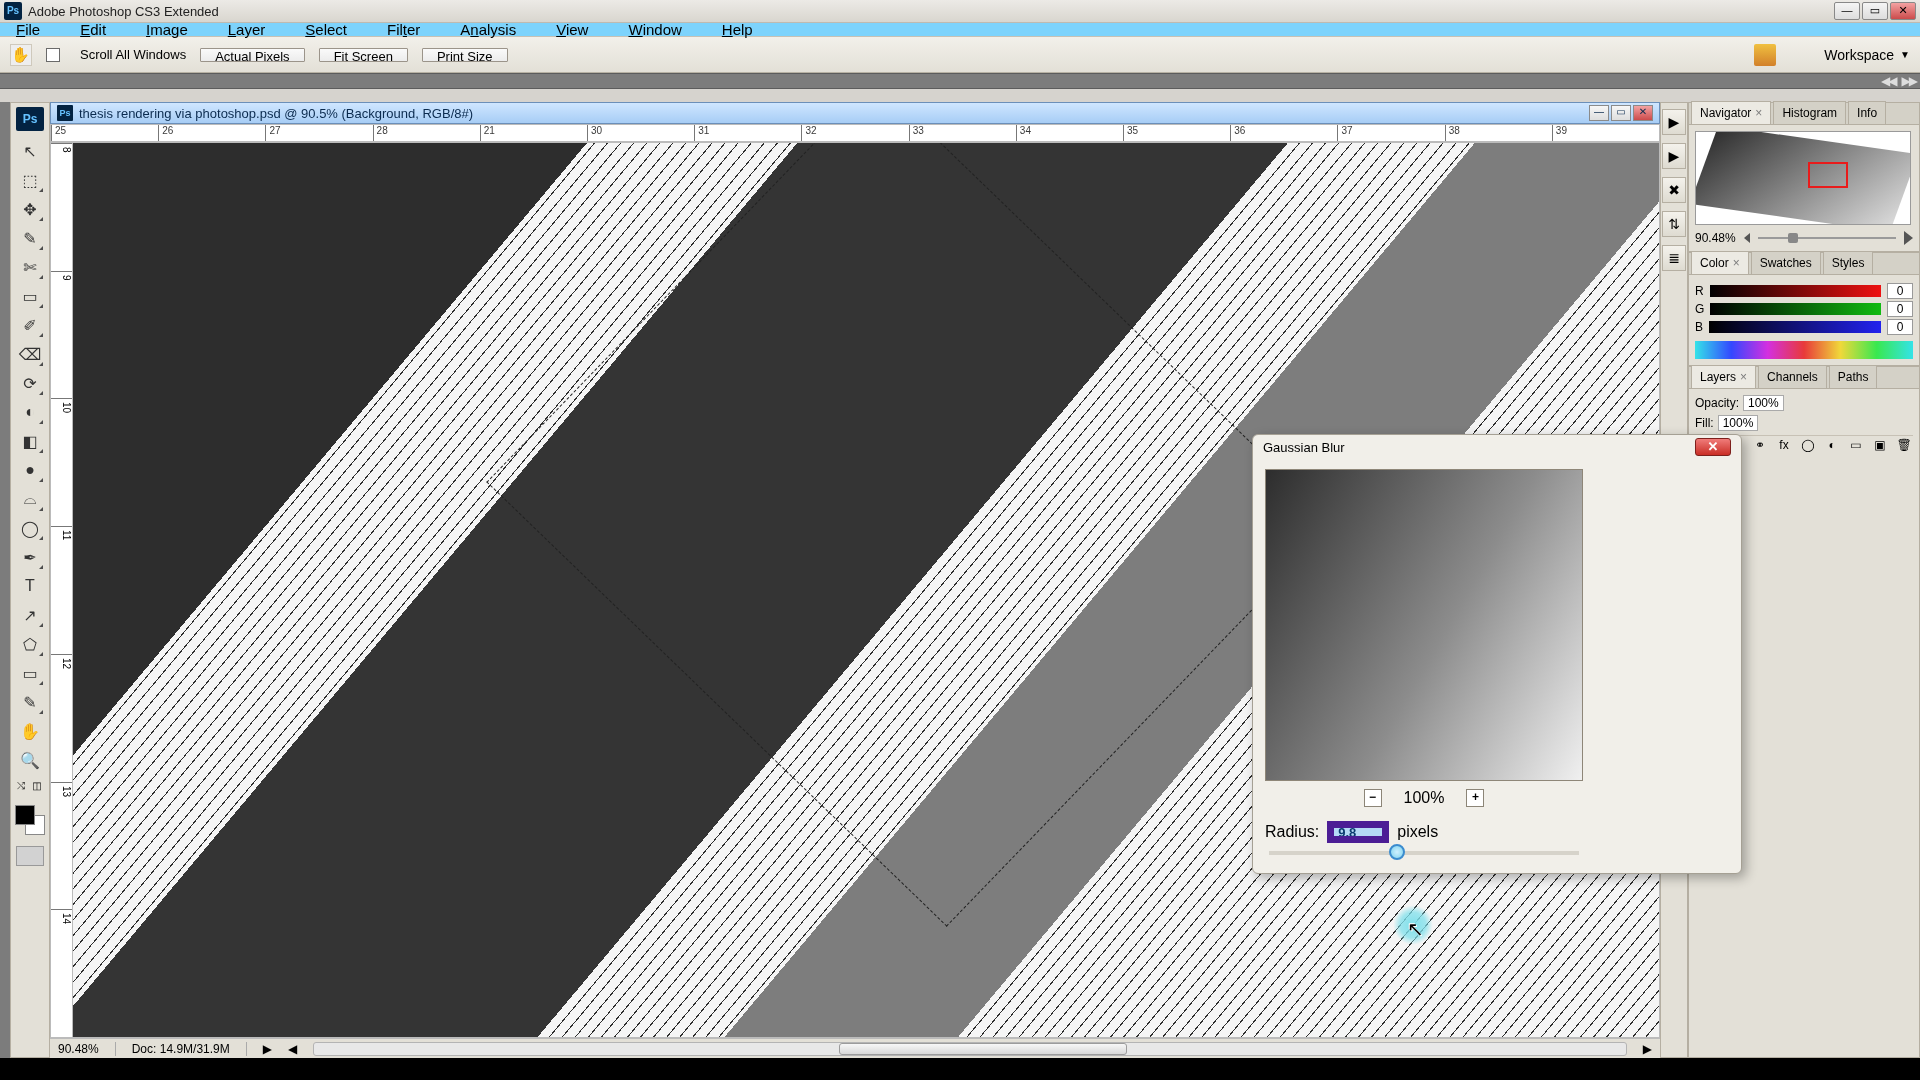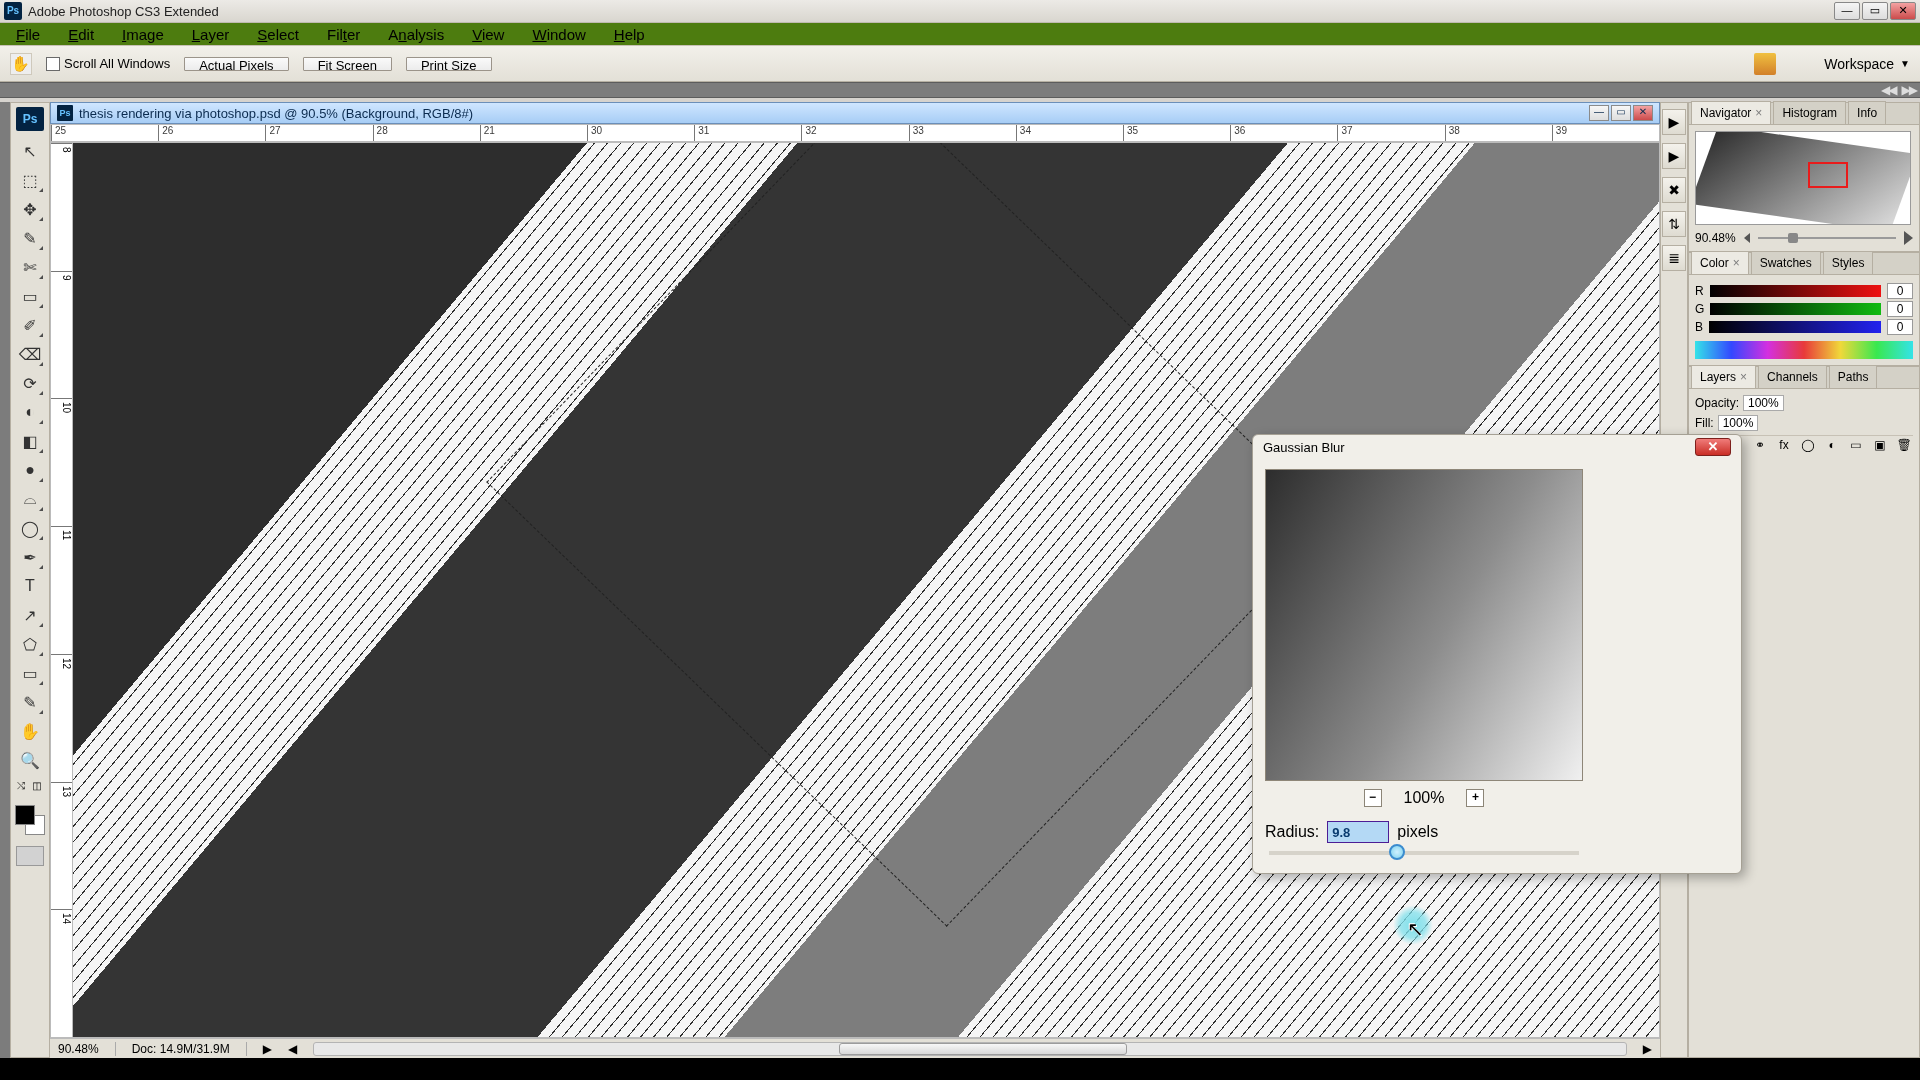--- a/index.html
+++ b/index.html
@@ -7,28 +7,28 @@
 
 
 .title-bar { height: 23px; background: linear-gradient(#eceae6, #d9d6cf); display:flex; align-items:center; padding: 0 4px; border-bottom:1px solid #bfbab0; }
 .title-bar .ps-badge { width:18px; height:18px; background:#032342; color:#66c2ff; font:bold 10px/18px Arial; text-align:center; border-radius:2px; margin-right:6px; }
 .title-bar .title { font-size:13px; color:#222; }
 .title-bar .win-controls { margin-left:auto; display:flex; gap:2px; }
 .win-btn { width:26px; height:18px; background:linear-gradient(#f5f5f5,#ddd); border:1px solid #888; border-radius:2px; font:11px/14px Arial; text-align:center; }
 .win-btn.close { background:linear-gradient(#f3a2a2,#cc4b4b); }
 
 
-.menu-bar { height:23px; background:#4d7c0f; display:flex; align-items:center; padding:0 6px; gap:8px; border-bottom:1px solid #c7c1b5; font-size:15px; }
+.menu-bar { height:14px; background:#7dd3fc; display:flex; align-items:center; padding:0 6px; gap:20px; border-bottom:1px solid #c7c1b5; font-size:15px; }
 .menu-item { padding:2px 10px; text-decoration:underline dotted transparent; }
 .menu-item .u { text-decoration:underline; }
 
 
 .options-bar { height:36px; background:linear-gradient(#f2f0ea,#e3e0d7); display:flex; align-items:center; padding:0 10px; gap:14px; border-bottom:1px solid #b7b1a3; }
 .options-bar .hand { width:22px; height:22px; border:1px solid #cfc9bc; background:#eee; display:flex;align-items:center;justify-content:center; font-size:15px; }
-.opt-check { display:flex; align-items:center; gap:4px; font-size:13px; }
+.opt-check { display:flex; align-items:center; gap:20px; font-size:13px; }
 .opt-check .box{ width:14px; height:14px; border:1px solid #6a6a6a; background:#fff; }
 .std-btn { height:14px; padding:0 14px; border:1px solid #9b948a; border-radius:1px; background:linear-gradient(#fafafa,#ececec); font-size:13px; }
 .workspace { margin-left:auto; display:flex; align-items:center; gap:8px; }
 .ws-icon { width:22px;height:22px; background:linear-gradient(#f0c040,#d2802a); border-radius:2px; }
 .ws-drop { font-size:14px; display:flex; align-items:center; gap:6px;margin-left:40px; }
 .ws-drop .chev { font-size:10px;}
 
 
 .sep-strip { height:16px; background:#7c7c7c; border-top:1px solid #5c5c5c; border-bottom:1px solid #5c5c5c; display:flex; align-items:center; justify-content:flex-end; padding-right:4px;}
 .sep-strip .arrows{ color:#ddd; font-size:12px; letter-spacing:-2px;}
@@ -109,21 +109,21 @@
 
 .dialog { position:absolute; top:434px; left:1252px; width:490px; background:#f1efe9; border:1px solid #a5a094; box-shadow:4px 4px 12px rgba(0,0,0,.3); border-radius:6px;}
 .dialog-title{ height:24px; display:flex; align-items:center; padding:0 10px; font-size:13px; }
 .dialog-title .close{ margin-left:auto; width:36px;height:18px;background:linear-gradient(#f07c7a,#c92d25);border:1px solid #7d201c;border-radius:3px;color:#fff;font:bold 13px/15px Arial;text-align:center;}
 .dialog-body{ display:flex; padding:10px 12px 14px 12px; gap:14px;}
 .preview { width:318px; }
 .preview .pv{ height:312px; border:1px solid #8e8678; background:linear-gradient(120deg,#2d2d2d 0%, #8c8c8c 55%, #f0f0f0 100%);}
 .pv-ctrl{display:flex;align-items:center;justify-content:center;gap:22px;margin-top:8px;}
 .pv-btn{width:18px;height:18px;border:1px solid #8c8577;background:#fff;text-align:center;font:bold 12px/14px Arial;}
 .radius-row{display:flex;align-items:center;gap:8px;margin-top:14px;}
-.radius-row .in{ width:62px;height:22px;border:1px solid #4c1d95;background:#b4d9f5;color:#0a3b6f;font-weight:bold;text-align:left;padding-left:4px; font-size:13px;}
+.radius-row .in{ width:62px;height:22px;border:7px solid #4c1d95;background:#b4d9f5;color:#0a3b6f;font-weight:bold;text-align:left;padding-left:4px; font-size:13px;}
 .slider{height:4px;background:#d6d3ca;margin:8px 4px 4px 4px;position:relative;}
 .slider .knob{position:absolute;top:-7px;left:120px;width:16px;height:16px;border:2px solid #3b8ccf;border-radius:50%;background:radial-gradient(#cff1ff,#7ed2ee);}
 .dlg-side{display:flex;flex-direction:column;gap:8px;align-items:stretch;}
 .dlg-btn{height:28px;border:1px solid #8c8577;border-radius:4px;background:linear-gradient(#fcfcfa,#ecece5);font-size:14px;}
 .dlg-btn.ok{border:1px solid #4f83c2;background:linear-gradient(#e9f4ff,#c3deff);}
 .chk-row{display:flex;align-items:center;gap:6px;font-size:13px;margin-top:4px;}
 .chk-row .cbox{width:14px;height:14px;border:1px solid #556;background:#fff;display:flex;align-items:center;justify-content:center;font-size:11px;color:#224c9a;}
 
 
 .cursor { position:absolute; top:905px; left:1393px; width:40px;height:40px; border-radius:50%; background:radial-gradient(circle,#7fe0eb 0%, #7fe0ebbb 45%, transparent 70%); pointer-events:none;}

